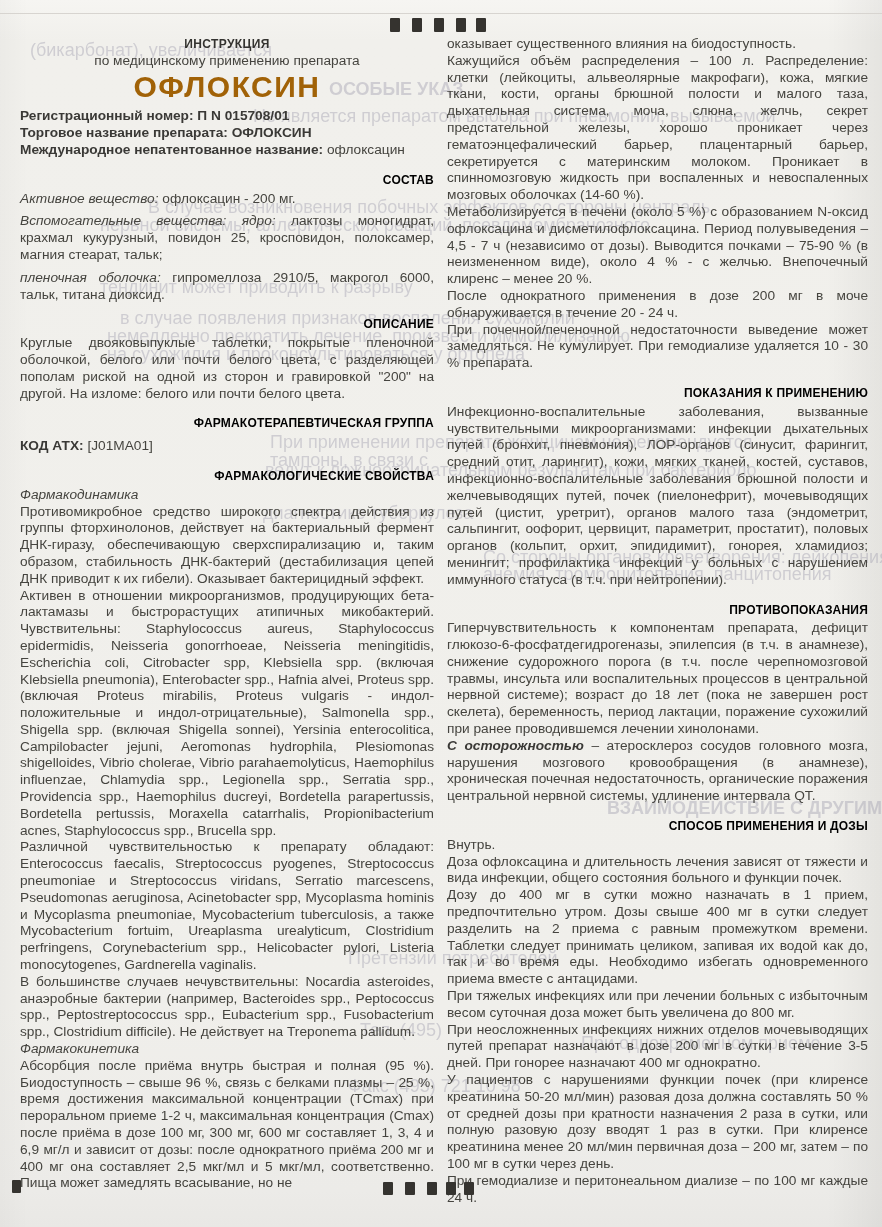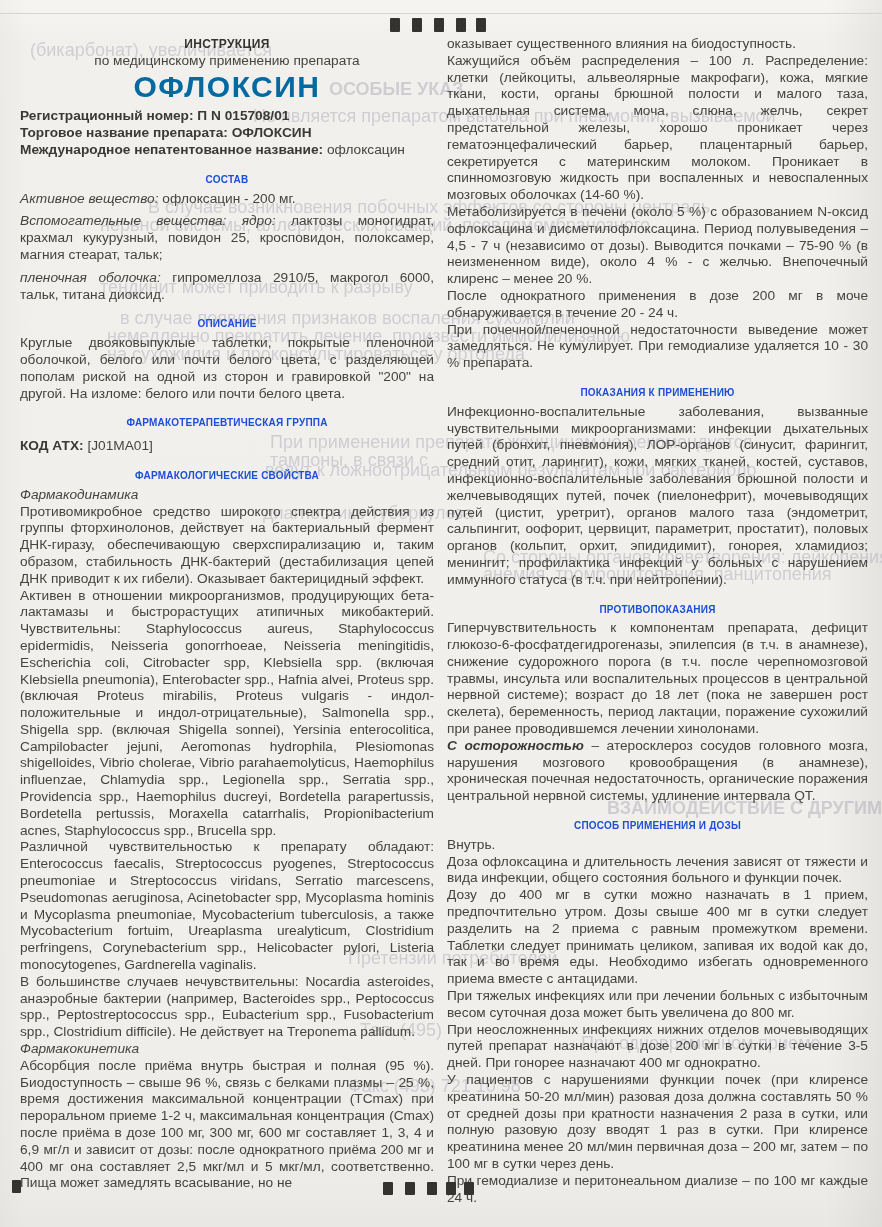--- a/index.html
+++ b/index.html
@@ -13,25 +13,25 @@
       linear-gradient(180deg,#f6f5f2 0,#f1f0ec 40px,#f0efeb 82%,#ecebe8 97%,#e9e8e5 100%);
   }
   .fold-line{position:absolute;left:0;top:13px;width:100%;height:1px;background:#d7d4d0;}
   .columns{position:absolute;left:20px;top:36px;width:848px;display:flex;gap:13px;}
   .col{font-size:13.7px;line-height:16.8px;text-align:justify;letter-spacing:0;}
   .col-left{width:414px;}
   .col-right{width:421px;}
   .p{margin:0;}
   .gap{margin-top:6px;}
   .nw{white-space:nowrap;}
-  .h{font-weight:700;color:#1d4ed8;margin-top:13px;margin-bottom:2px;font-size:10px;
-     text-align:center;letter-spacing:.2px;}
+  .h{font-weight:700;color:#000000;margin-top:13px;margin-bottom:2px;font-size:12px;
+     text-align:right;letter-spacing:.2px;}
   .center-bold{text-align:center;font-weight:700;font-size:12px;color:#343330;letter-spacing:.4px;}
   .center{text-align:center;}
-  .title{text-align:center;font-weight:700;font-size:30px;letter-spacing:1.5px;color:#0369a1;
+  .title{text-align:center;font-weight:700;font-size:30px;letter-spacing:1.5px;color:#a16207;
          margin-top:9px;margin-bottom:13px;}
   .s-b{font-weight:700;color:#3a3936;}
   .s-i{font-style:italic;}
   .s-bi{font-weight:700;font-style:italic;color:#3a3936;}
   .ghost{position:absolute;font-size:18px;color:#9d9bac;opacity:.40;filter:blur(.3px);
          white-space:nowrap;pointer-events:none;}
   .ghost.gb{font-weight:700;padding-left:36px;}
   .mark{position:absolute;background:#35332f;border-radius:1px;}
 </style>
 </head>

